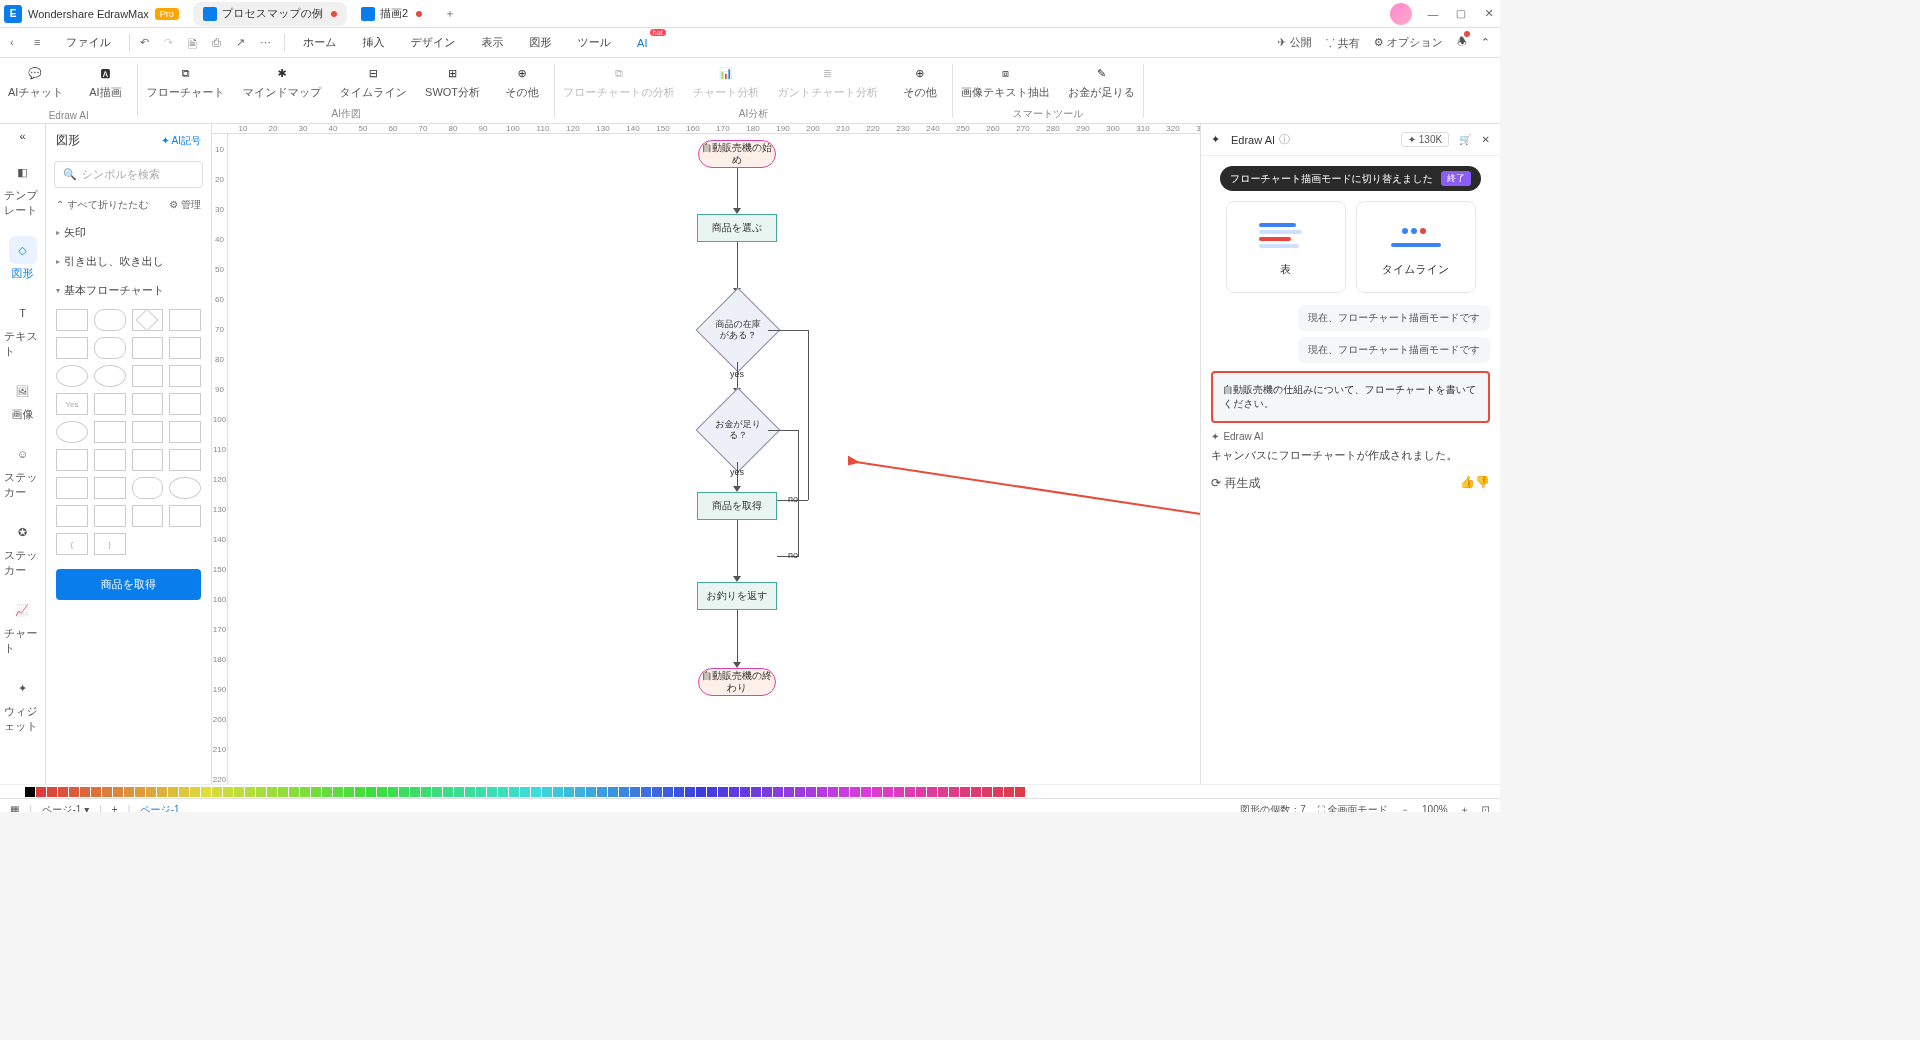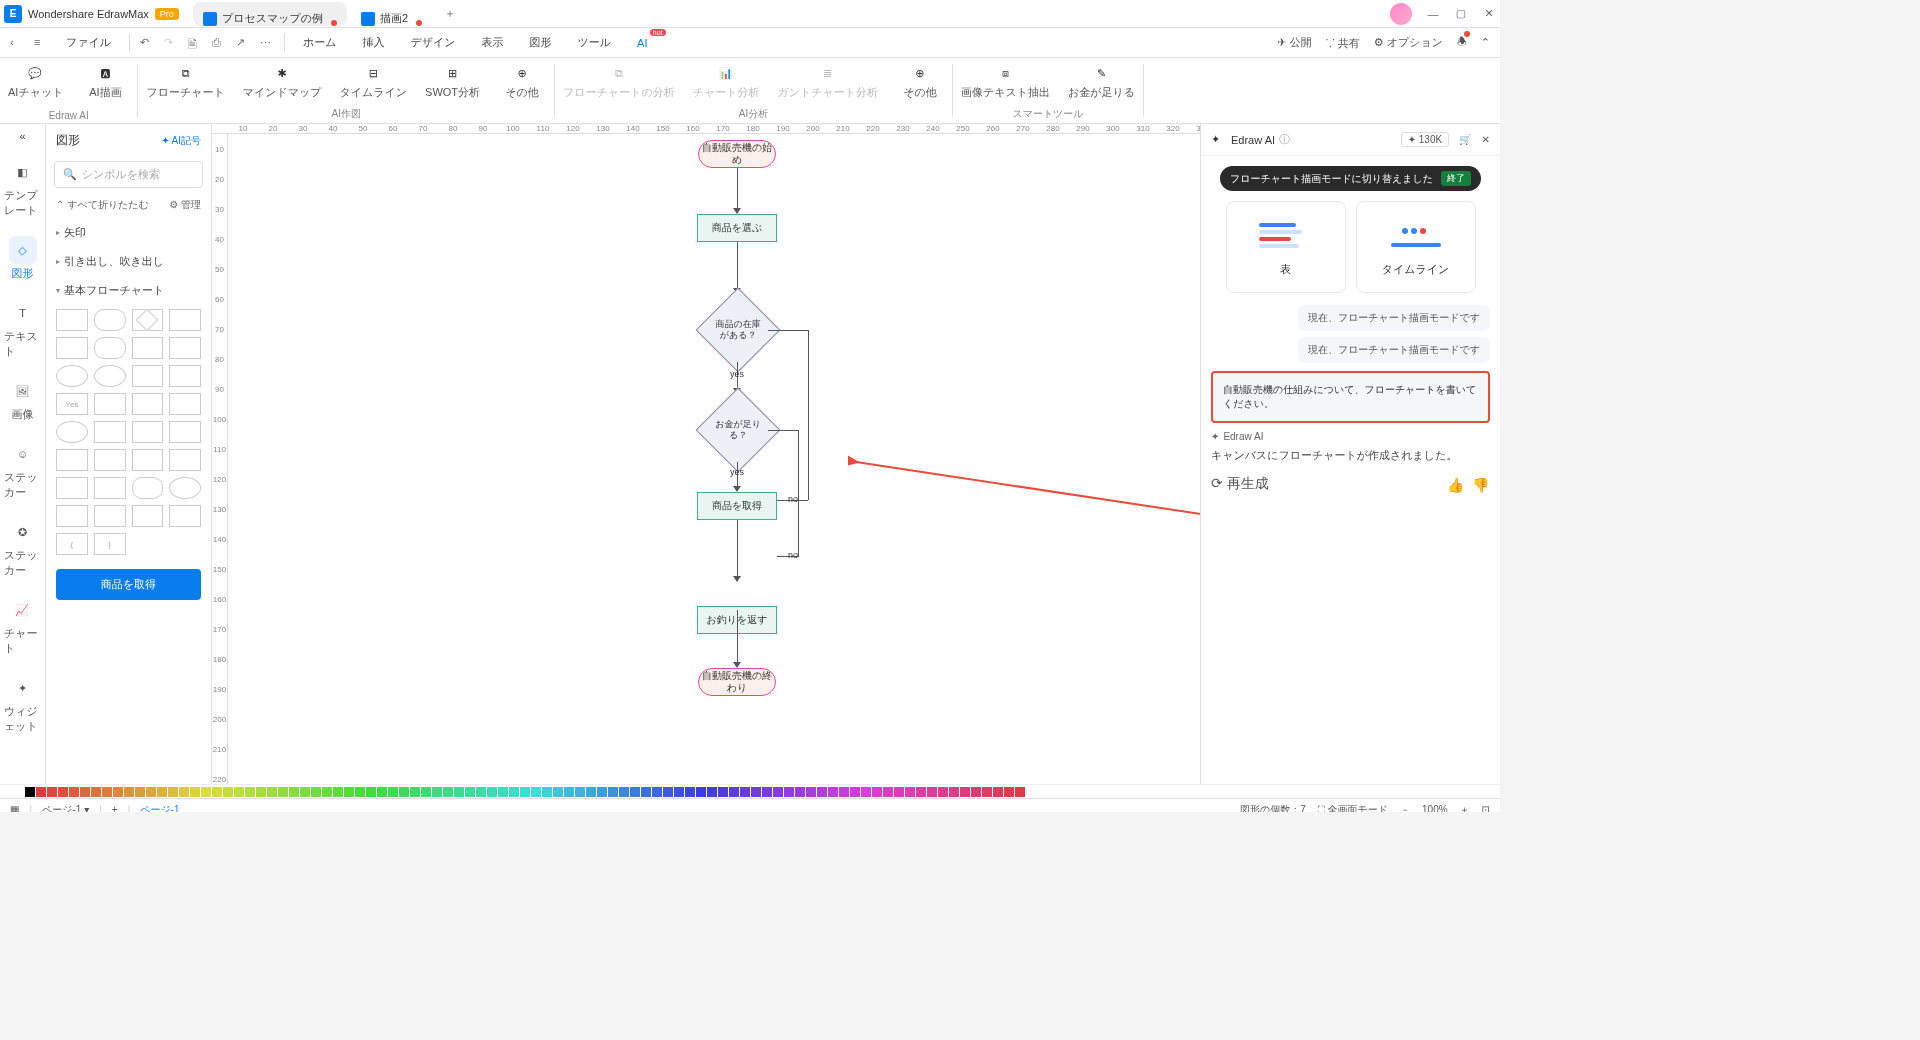--- a/index.html
+++ b/index.html
@@ -1,21 +1,21 @@
 <!DOCTYPE html>
 <html><head>
 <meta charset="utf-8">
 <style>
 *{box-sizing:border-box;margin:0;padding:0;font-family:"Segoe UI","メイリオ",sans-serif}
 body{width:1500px;height:812px;overflow:hidden;background:#f5f5f5;font-size:11px;color:#333}
 .titlebar{height:28px;background:#fff;display:flex;align-items:center;padding:0 4px;border-bottom:1px solid #e0e0e0}
 .app-logo{width:18px;height:18px;background:#0a7ded;border-radius:3px;margin-right:6px;display:flex;align-items:center;justify-content:center;color:#fff;font-weight:bold;font-size:10px}
 .app-name{font-size:11px;color:#333;margin-right:6px}
 .pro-badge{background:#ffa500;color:#fff;font-size:9px;padding:1px 5px;border-radius:3px;margin-right:14px}
-.tab{display:flex;align-items:flex-end;padding:0 10px;height:24px;border-radius:8px;margin-right:4px;position:relative}
+.tab{display:flex;align-items:center;padding:0 10px;height:24px;border-radius:8px;margin-right:4px;position:relative}
 .tab.inactive{background:#f0f0f0}
 .tab.active{background:#fff;color:#333}
 .tab-icon{width:14px;height:14px;background:#0a7ded;border-radius:2px;margin-right:5px}
 .tab-dot{width:6px;height:6px;background:#e74c3c;border-radius:50%;margin-left:8px}
 .tab-add{width:20px;height:20px;display:flex;align-items:center;justify-content:center;color:#666;margin-left:4px}
 .titlebar-right{margin-left:auto;display:flex;align-items:center;gap:14px}
 .avatar{width:22px;height:22px;border-radius:50%;background:linear-gradient(135deg,#f8c,#fac)}
 .win-btn{width:14px;height:14px;color:#666;display:flex;align-items:center;justify-content:center}
 .menubar{height:30px;background:#fff;display:flex;align-items:center;padding:0 10px;border-bottom:1px solid #e0e0e0}
 .mb-group{display:flex;align-items:center;gap:10px}
@@ -76,33 +76,33 @@
 .conn-arrow{position:absolute;width:0;height:0;border-left:4px solid transparent;border-right:4px solid transparent;border-top:6px solid #555}
 .flow-label{position:absolute;font-size:9px;color:#333}
 .arrow-anno{position:absolute;pointer-events:none}
 .ai-panel{position:absolute;right:0;top:0;width:300px;height:100%;background:#fff;border-left:1px solid #e0e0e0;display:flex;flex-direction:column}
 .ai-head{display:flex;align-items:center;padding:8px 10px;border-bottom:1px solid #eee}
 .ai-logo{width:14px;height:14px;margin-right:6px}
 .ai-head-right{margin-left:auto;display:flex;align-items:center;gap:10px;font-size:10px;color:#555}
 .ai-token{border:1px solid #ddd;padding:1px 6px;border-radius:3px}
 .ai-body{flex:1;padding:10px;overflow:auto}
 .mode-pill{background:#2a2a2a;color:#fff;font-size:10px;padding:5px 10px;border-radius:14px;display:inline-flex;align-items:center;gap:8px;margin:0 auto 10px;width:fit-content}
-.mode-end{background:#15803d;padding:1px 6px;border-radius:3px;font-size:9px}
+.mode-end{background:#8b5cf6;padding:1px 6px;border-radius:3px;font-size:9px}
 .ai-cards{display:flex;gap:10px;flex-wrap:wrap;margin-bottom:12px;justify-content:center}
 .ai-card{width:120px;height:92px;border:1px solid #e8e8e8;border-radius:8px;display:flex;flex-direction:column;align-items:center;justify-content:center;gap:8px;background:#fff}
 .ai-card .preview{width:54px;height:36px;display:flex;flex-direction:column;gap:3px;justify-content:center}
 .bar{height:4px;border-radius:2px}
 .b-blue{background:#3b82f6}
 .b-red{background:#ef4444}
 .b-lt{background:#cfe0ff}
 .dot{width:6px;height:6px;border-radius:50%;display:inline-block;margin-right:3px}
 .ai-msg{background:#f5f6f8;padding:6px 10px;border-radius:6px;font-size:10px;color:#555;margin:6px 0 6px auto;width:fit-content;max-width:240px}
 .user-msg{background:#f5f6f8;border:2px solid #e74c3c;padding:10px;border-radius:4px;font-size:10px;margin:8px 0}
 .ai-reply{font-size:11px;color:#444;padding:6px 0}
-.ai-actions{display:flex;align-items:flex-end;gap:8px;font-size:14px;color:#555;padding:6px 0}
+.ai-actions{display:flex;align-items:flex-start;font-size:12px;color:#555;padding:6px 0}
 .ai-input{border:1px solid #ddd;border-radius:6px;padding:8px;font-size:10px;color:#aaa;margin-top:auto;min-height:44px}
 .ai-foot{display:flex;align-items:center;padding:8px 10px;gap:10px}
 .ai-select{border:1px solid #ddd;padding:3px 8px;border-radius:4px;font-size:10px;flex:0 0 auto}
 .send-btn{margin-left:auto;width:30px;height:24px;background:#0a7ded;border-radius:5px;display:flex;align-items:center;justify-content:center;color:#fff}
 .colorbar{height:14px;background:#fff;display:flex;align-items:center;padding:0 14px;gap:1px;border-top:1px solid #eee}
 .sw{width:10px;height:10px}
 .statusbar{height:22px;background:#fff;border-top:1px solid #e0e0e0;display:flex;align-items:center;padding:0 10px;font-size:10px;color:#555}
 .sb-sep{margin:0 10px;color:#ccc}
 .sb-right{margin-left:auto;display:flex;align-items:center;gap:12px}
 </style>
@@ -423,21 +423,21 @@
             <span>お金が足りる？</span>
           </div>
         <div class="conn v" style="left:509px;top:328px;height:28px"></div>
           <div class="flow-label" style="left:502px;top:333px">yes</div>
           <div class="conn-arrow" style="left:505px;top:352px"></div>
         <div class="flow-node process" style="left:469px;top:358px">
             <span>商品を取得</span>
           </div>
         <div class="conn v" style="left:509px;top:386px;height:60px"></div>
           <div class="conn-arrow" style="left:505px;top:442px"></div>
-        <div class="flow-node process" style="left:469px;top:472px">
+        <div class="flow-node process" style="left:469px;top:448px">
             <span>お釣りを返す</span>
           </div>
         <div class="conn v" style="left:509px;top:476px;height:56px"></div>
           <div class="conn-arrow" style="left:505px;top:528px"></div>
         <div class="flow-node terminator" style="left:470px;top:534px">
             <span>自動販売機の終わり</span>
           </div>
 
         <div class="conn h" style="left:540px;top:196px;width:40px"></div>
         <div class="conn v" style="left:580px;top:196px;height:170px"></div>

